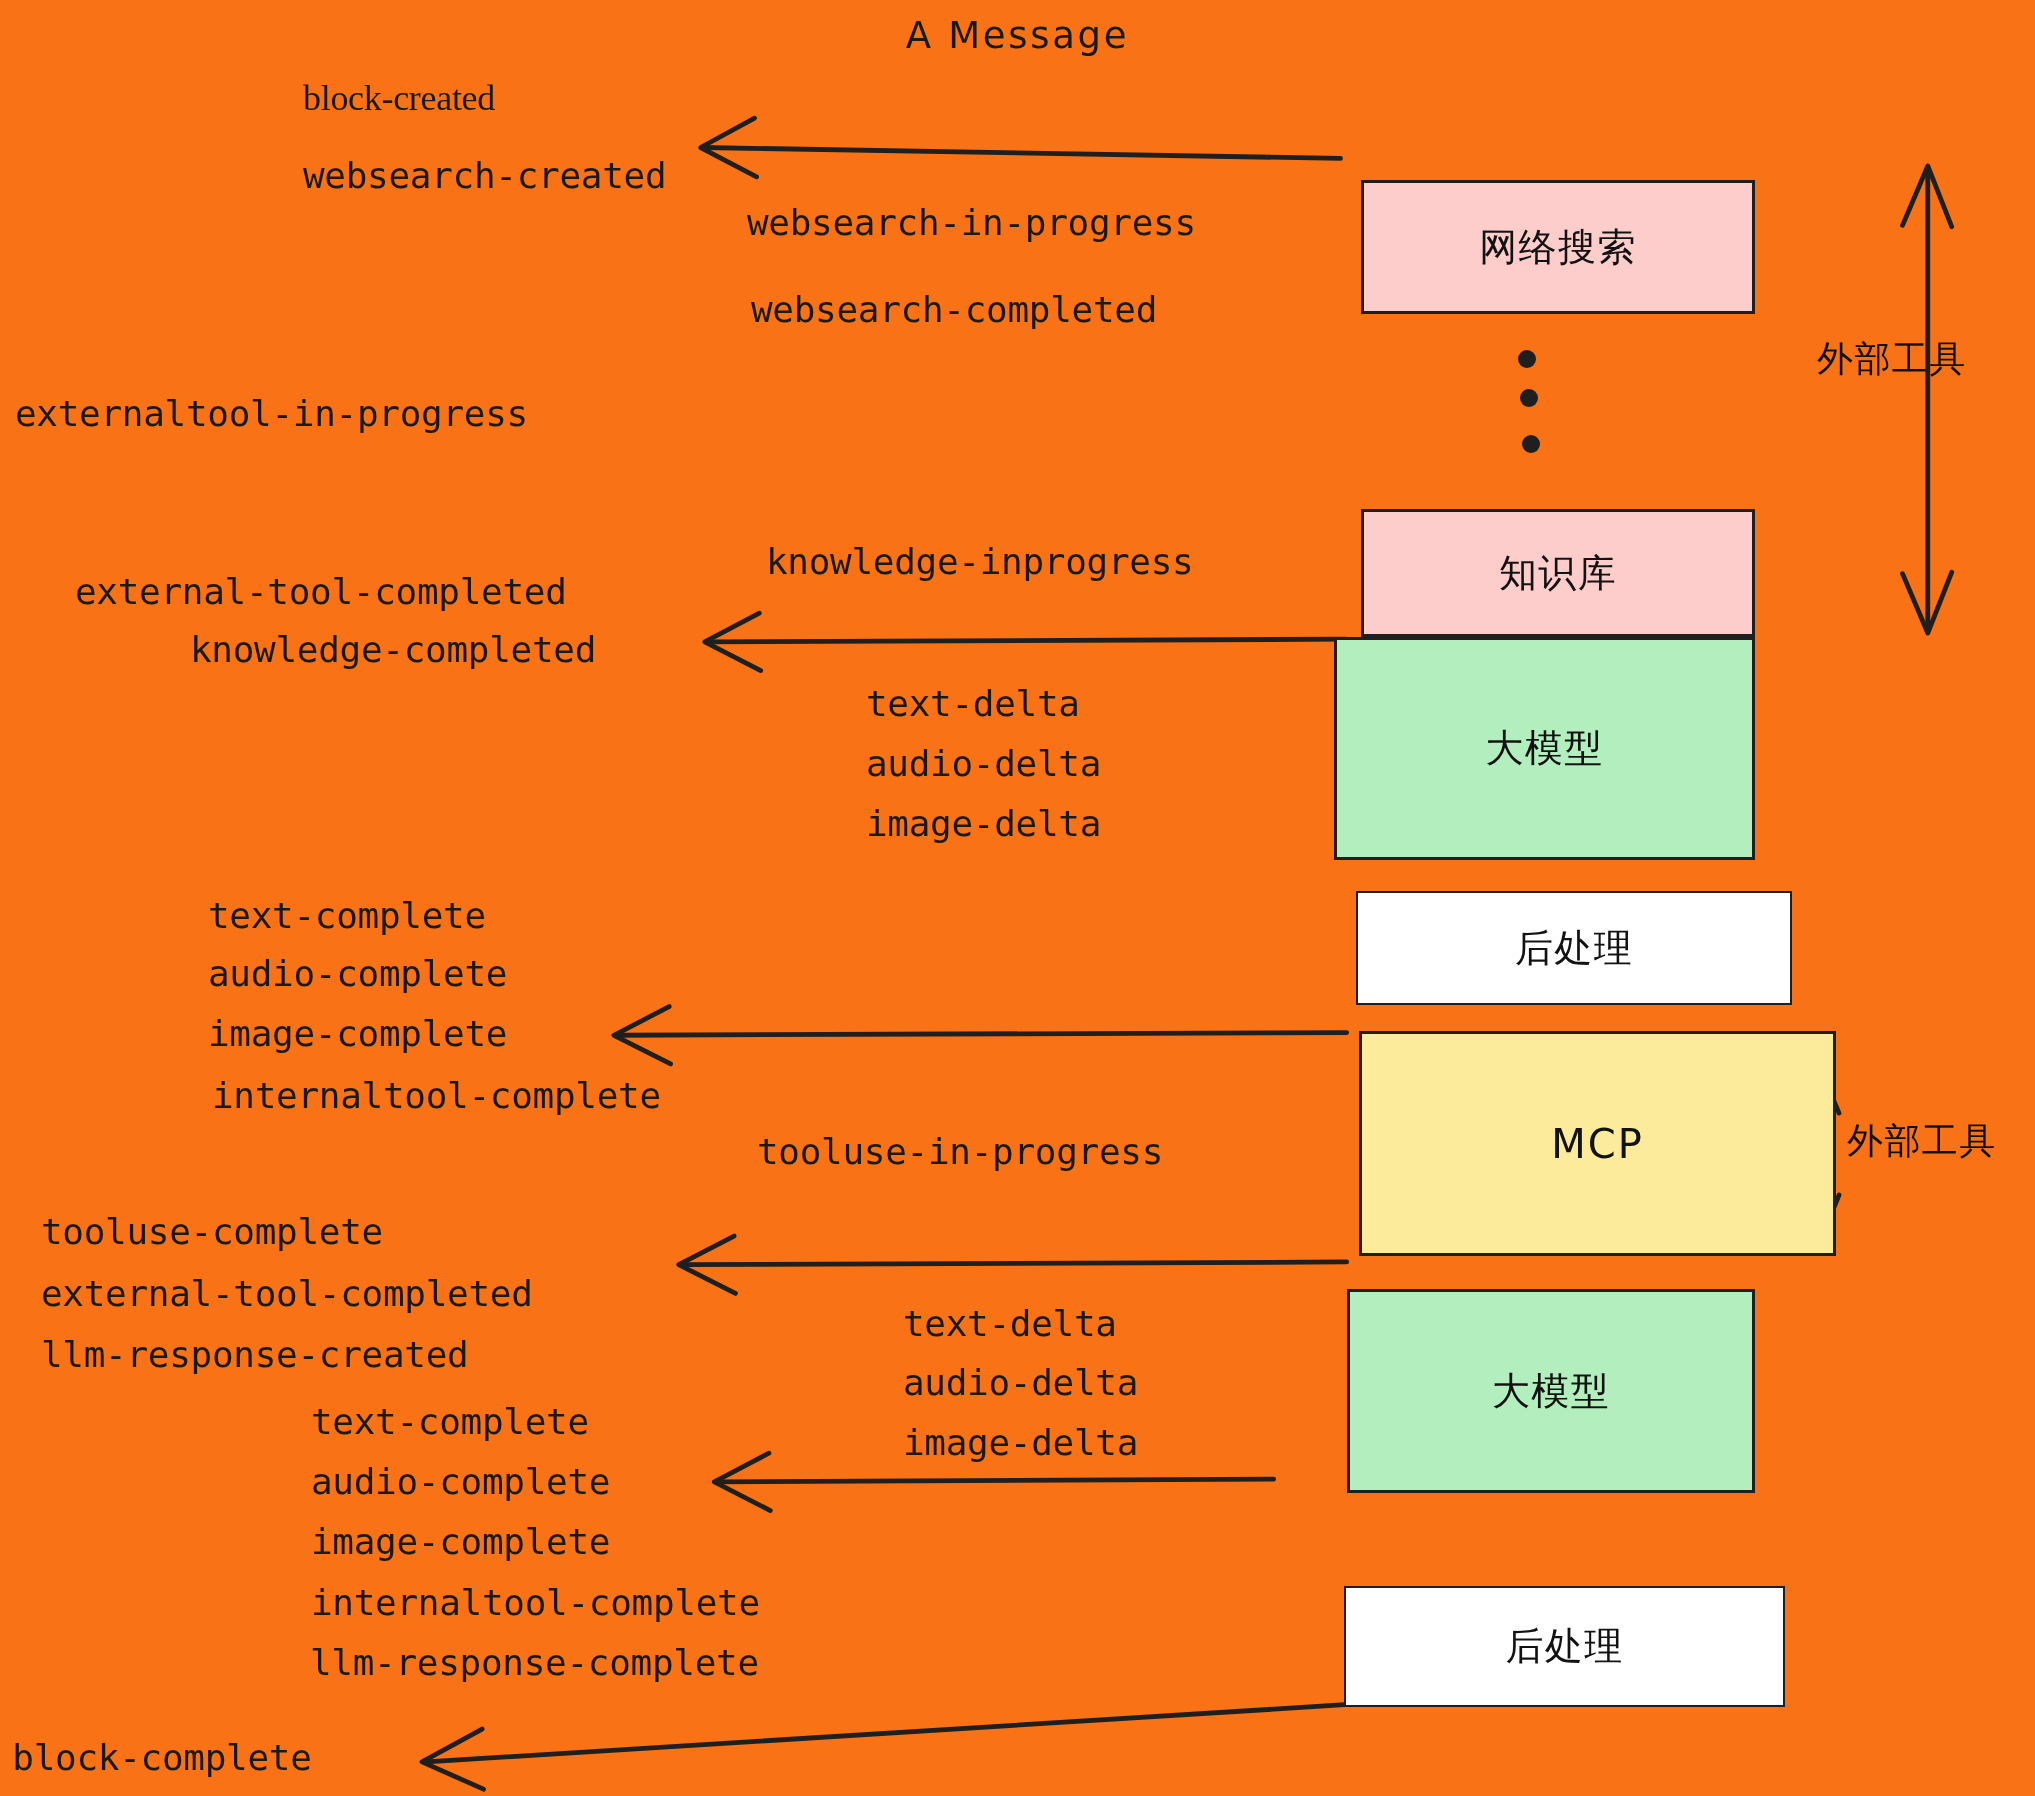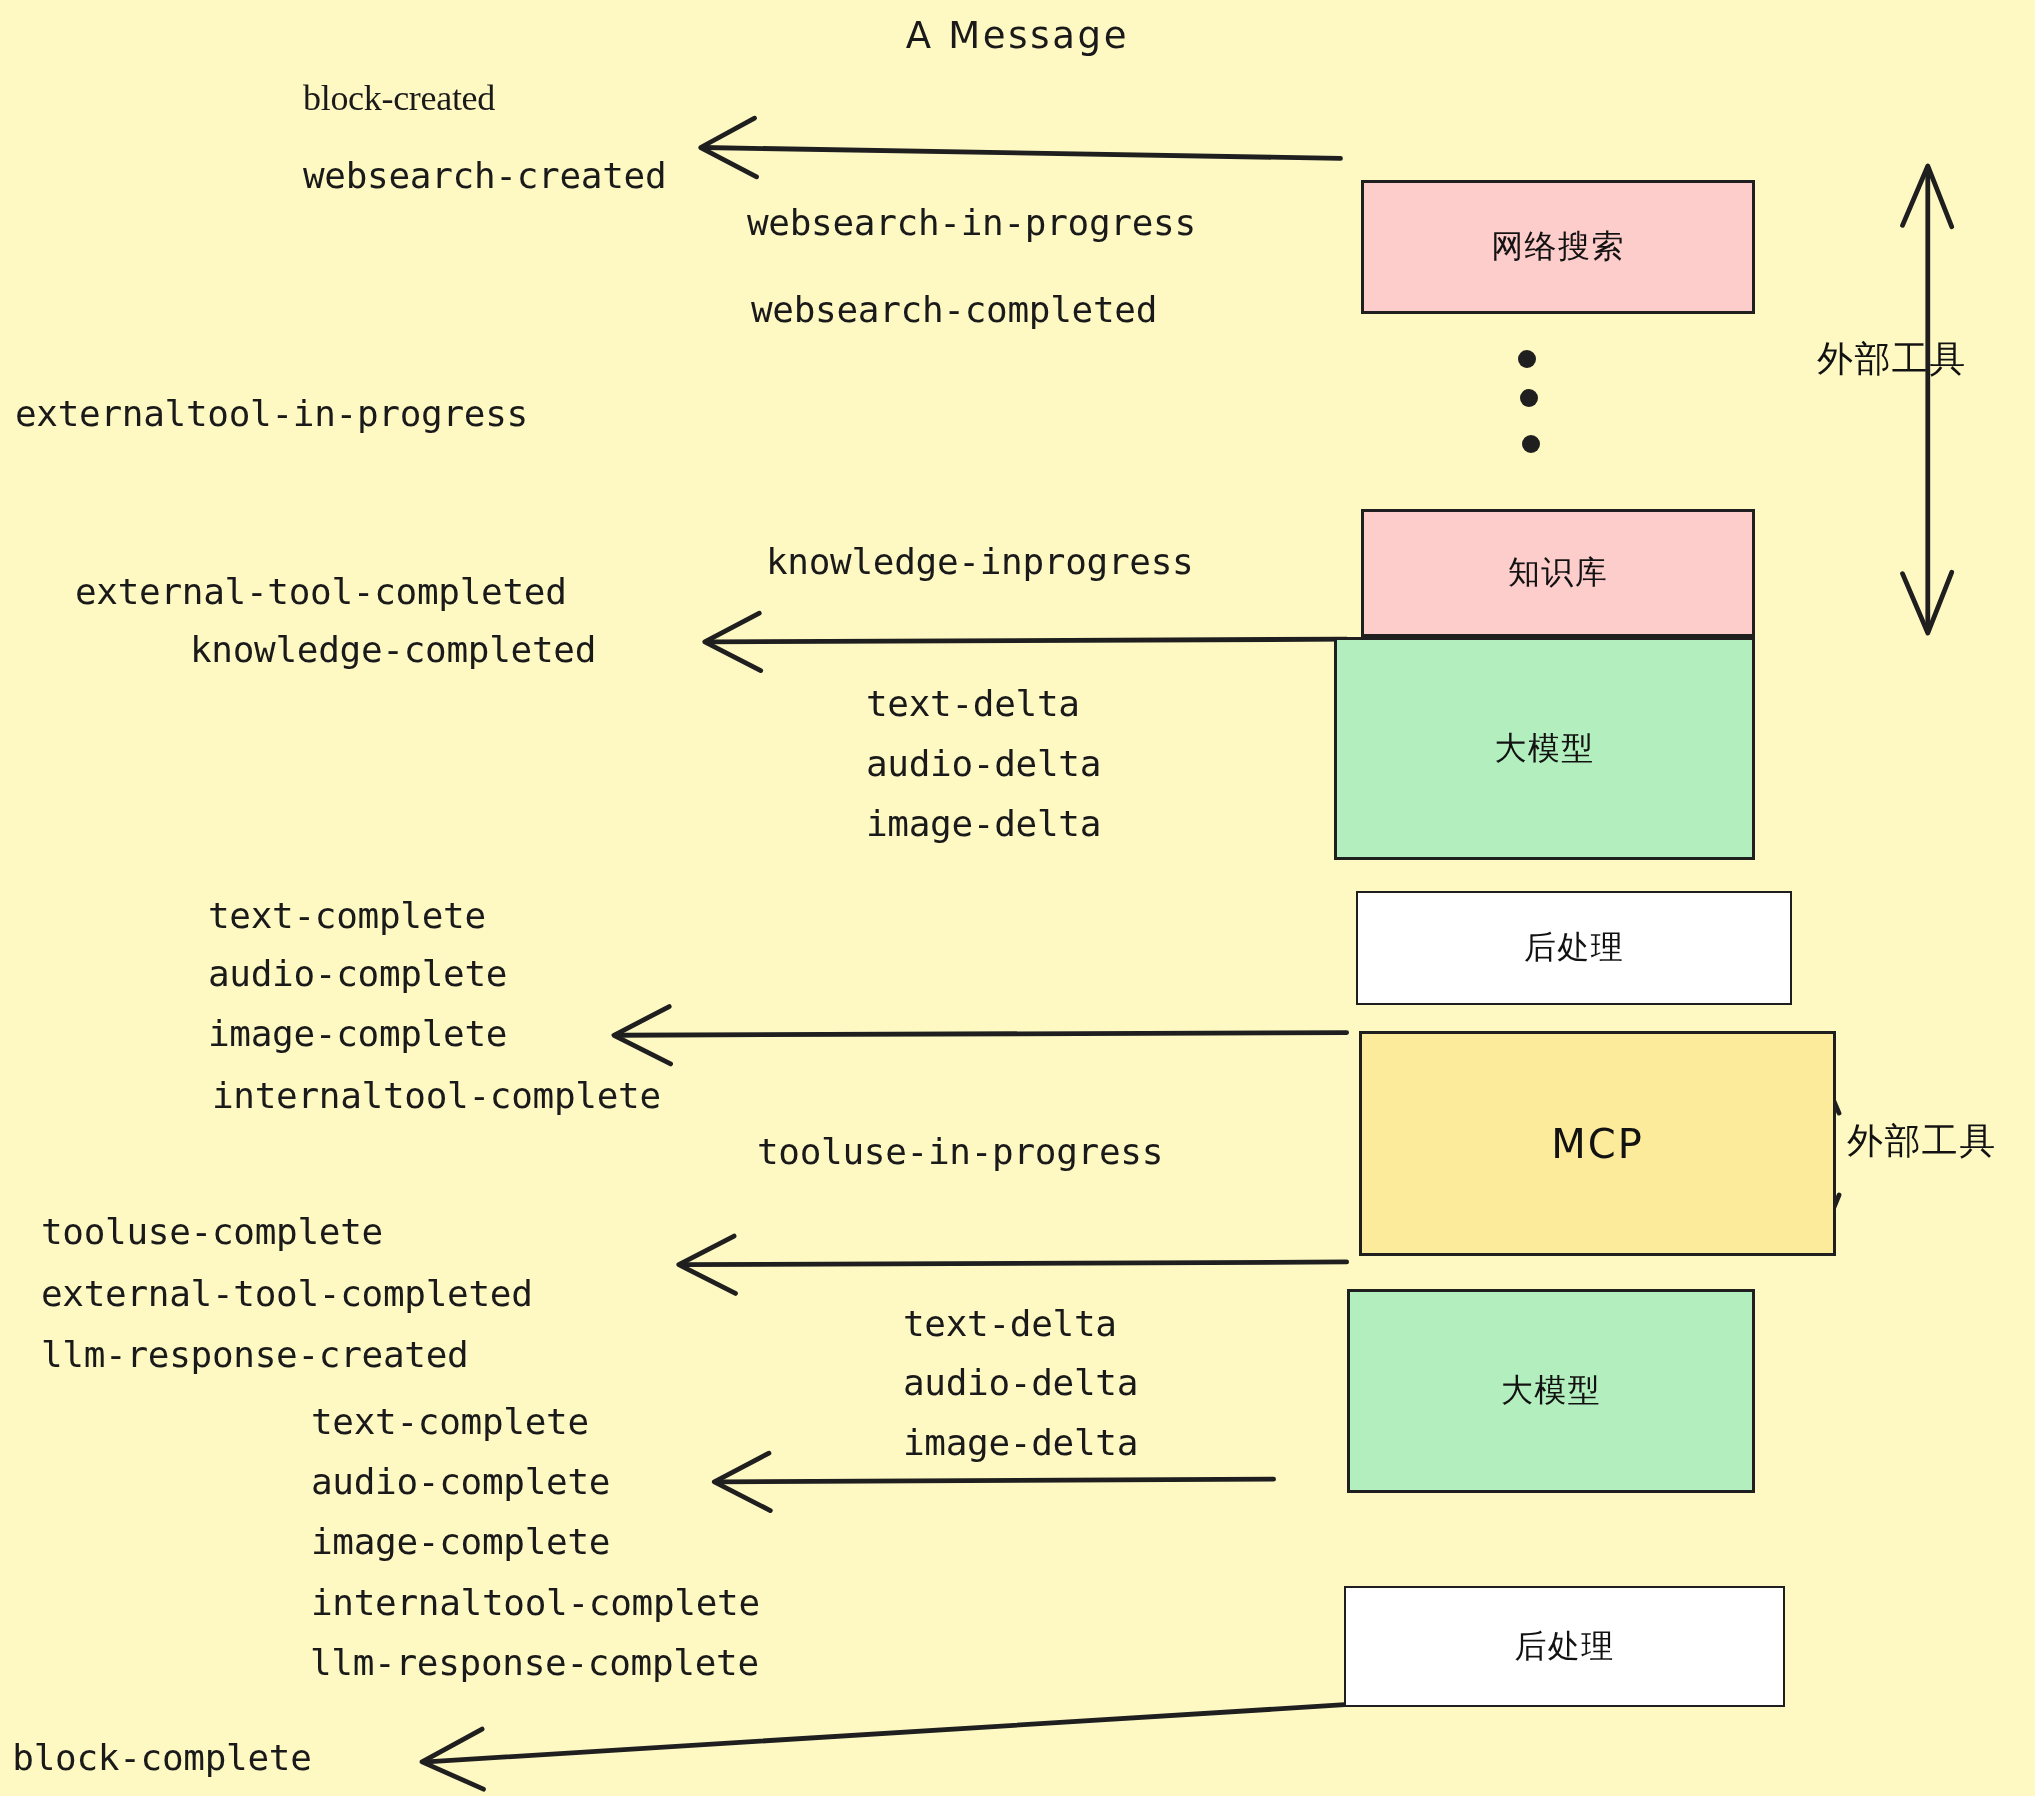--- a/index.html
+++ b/index.html
@@ -5,21 +5,21 @@
 <style>
   html, body {
     margin: 0;
     padding: 0;
     background: #ffffff;
   }
   #canvas {
     position: relative;
     width: 2035px;
     height: 1796px;
-    background: #fef9c3;
+    background: #f97316;
     overflow: hidden;
     font-family: "DejaVu Sans Mono", "Liberation Mono", monospace;
   }
   
   .evt {
     position: absolute;
     font-family: "DejaVu Sans Mono", "Liberation Mono", monospace;
     font-size: 36px;
     line-height: 1.0;
     color: #1a1a1a;
@@ -40,21 +40,21 @@
   }
   
   .box {
     position: absolute;
     box-sizing: border-box;
     border: 3.4px solid #1f1f1f;
     display: flex;
     align-items: center;
     justify-content: center;
     font-family: "DejaVu Sans", "Liberation Sans", sans-serif;
-    font-size: 32px;
+    font-size: 38px;
     color: #121212;
     letter-spacing: 1.4px;
   }
   .box.thin { border-width: 2.7px; }
   .box.mcp  { font-family: "DejaVu Sans", "Liberation Sans", sans-serif; font-size: 40px; letter-spacing: 2px; }
   
   .dot {
     position: absolute;
     width: 18px;
     height: 18px;

